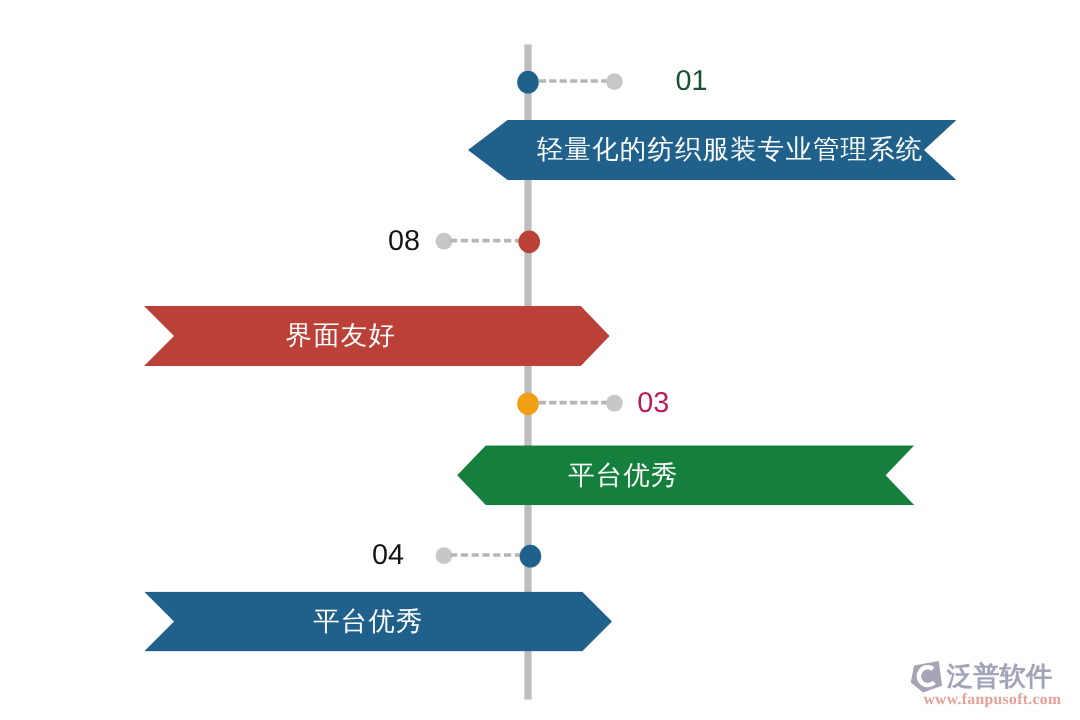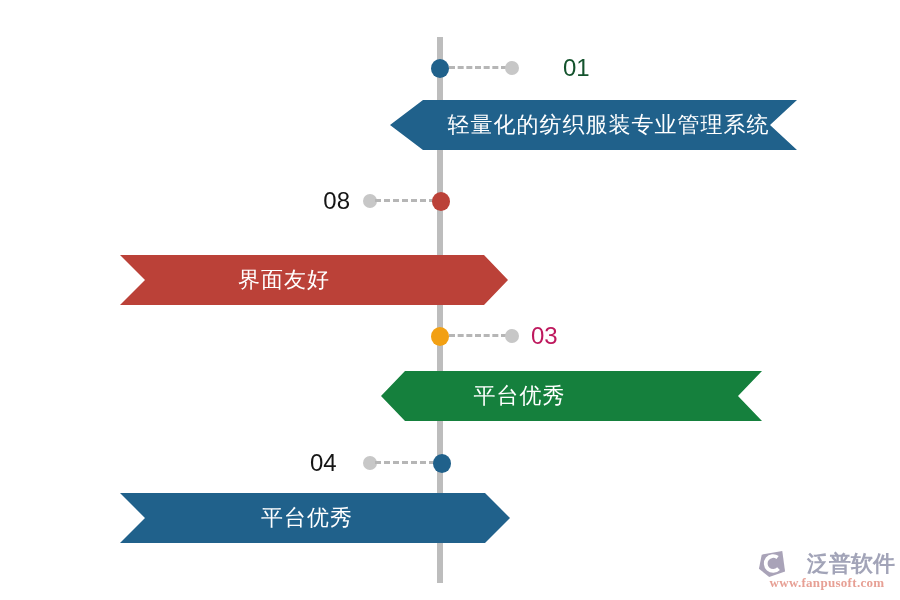--- a/index.html
+++ b/index.html
@@ -49,21 +49,21 @@
   .banner.b3{
     left:381px;top:371px;width:381px;padding-right:104px;box-sizing:border-box;
     clip-path:polygon(0px 25px,24px 0px,381px 0px,357px 25px,381px 50px,24px 50px);
   }
   .banner.b4{
     left:120px;top:493px;width:390px;padding-right:16px;box-sizing:border-box;
     clip-path:polygon(0px 0px,365px 0px,390px 25px,365px 50px,0px 50px,25px 25px);
   }
   
   .logo{position:absolute;left:757px;top:550px;width:140px;}
-  .logo-row{display:flex;align-items:center;gap:20px;}
+  .logo-row{display:flex;align-items:center;gap:2px;}
   .logo-name{font-size:22px;font-weight:bold;line-height:28px;}
   .logo-url{
     font-family:"Liberation Serif",serif;font-weight:bold;font-size:13px;
     text-align:center;margin-top:-3px;letter-spacing:0.3px;
   }
 </style>
 </head>
 <body>
 
 <div id="canvas">

